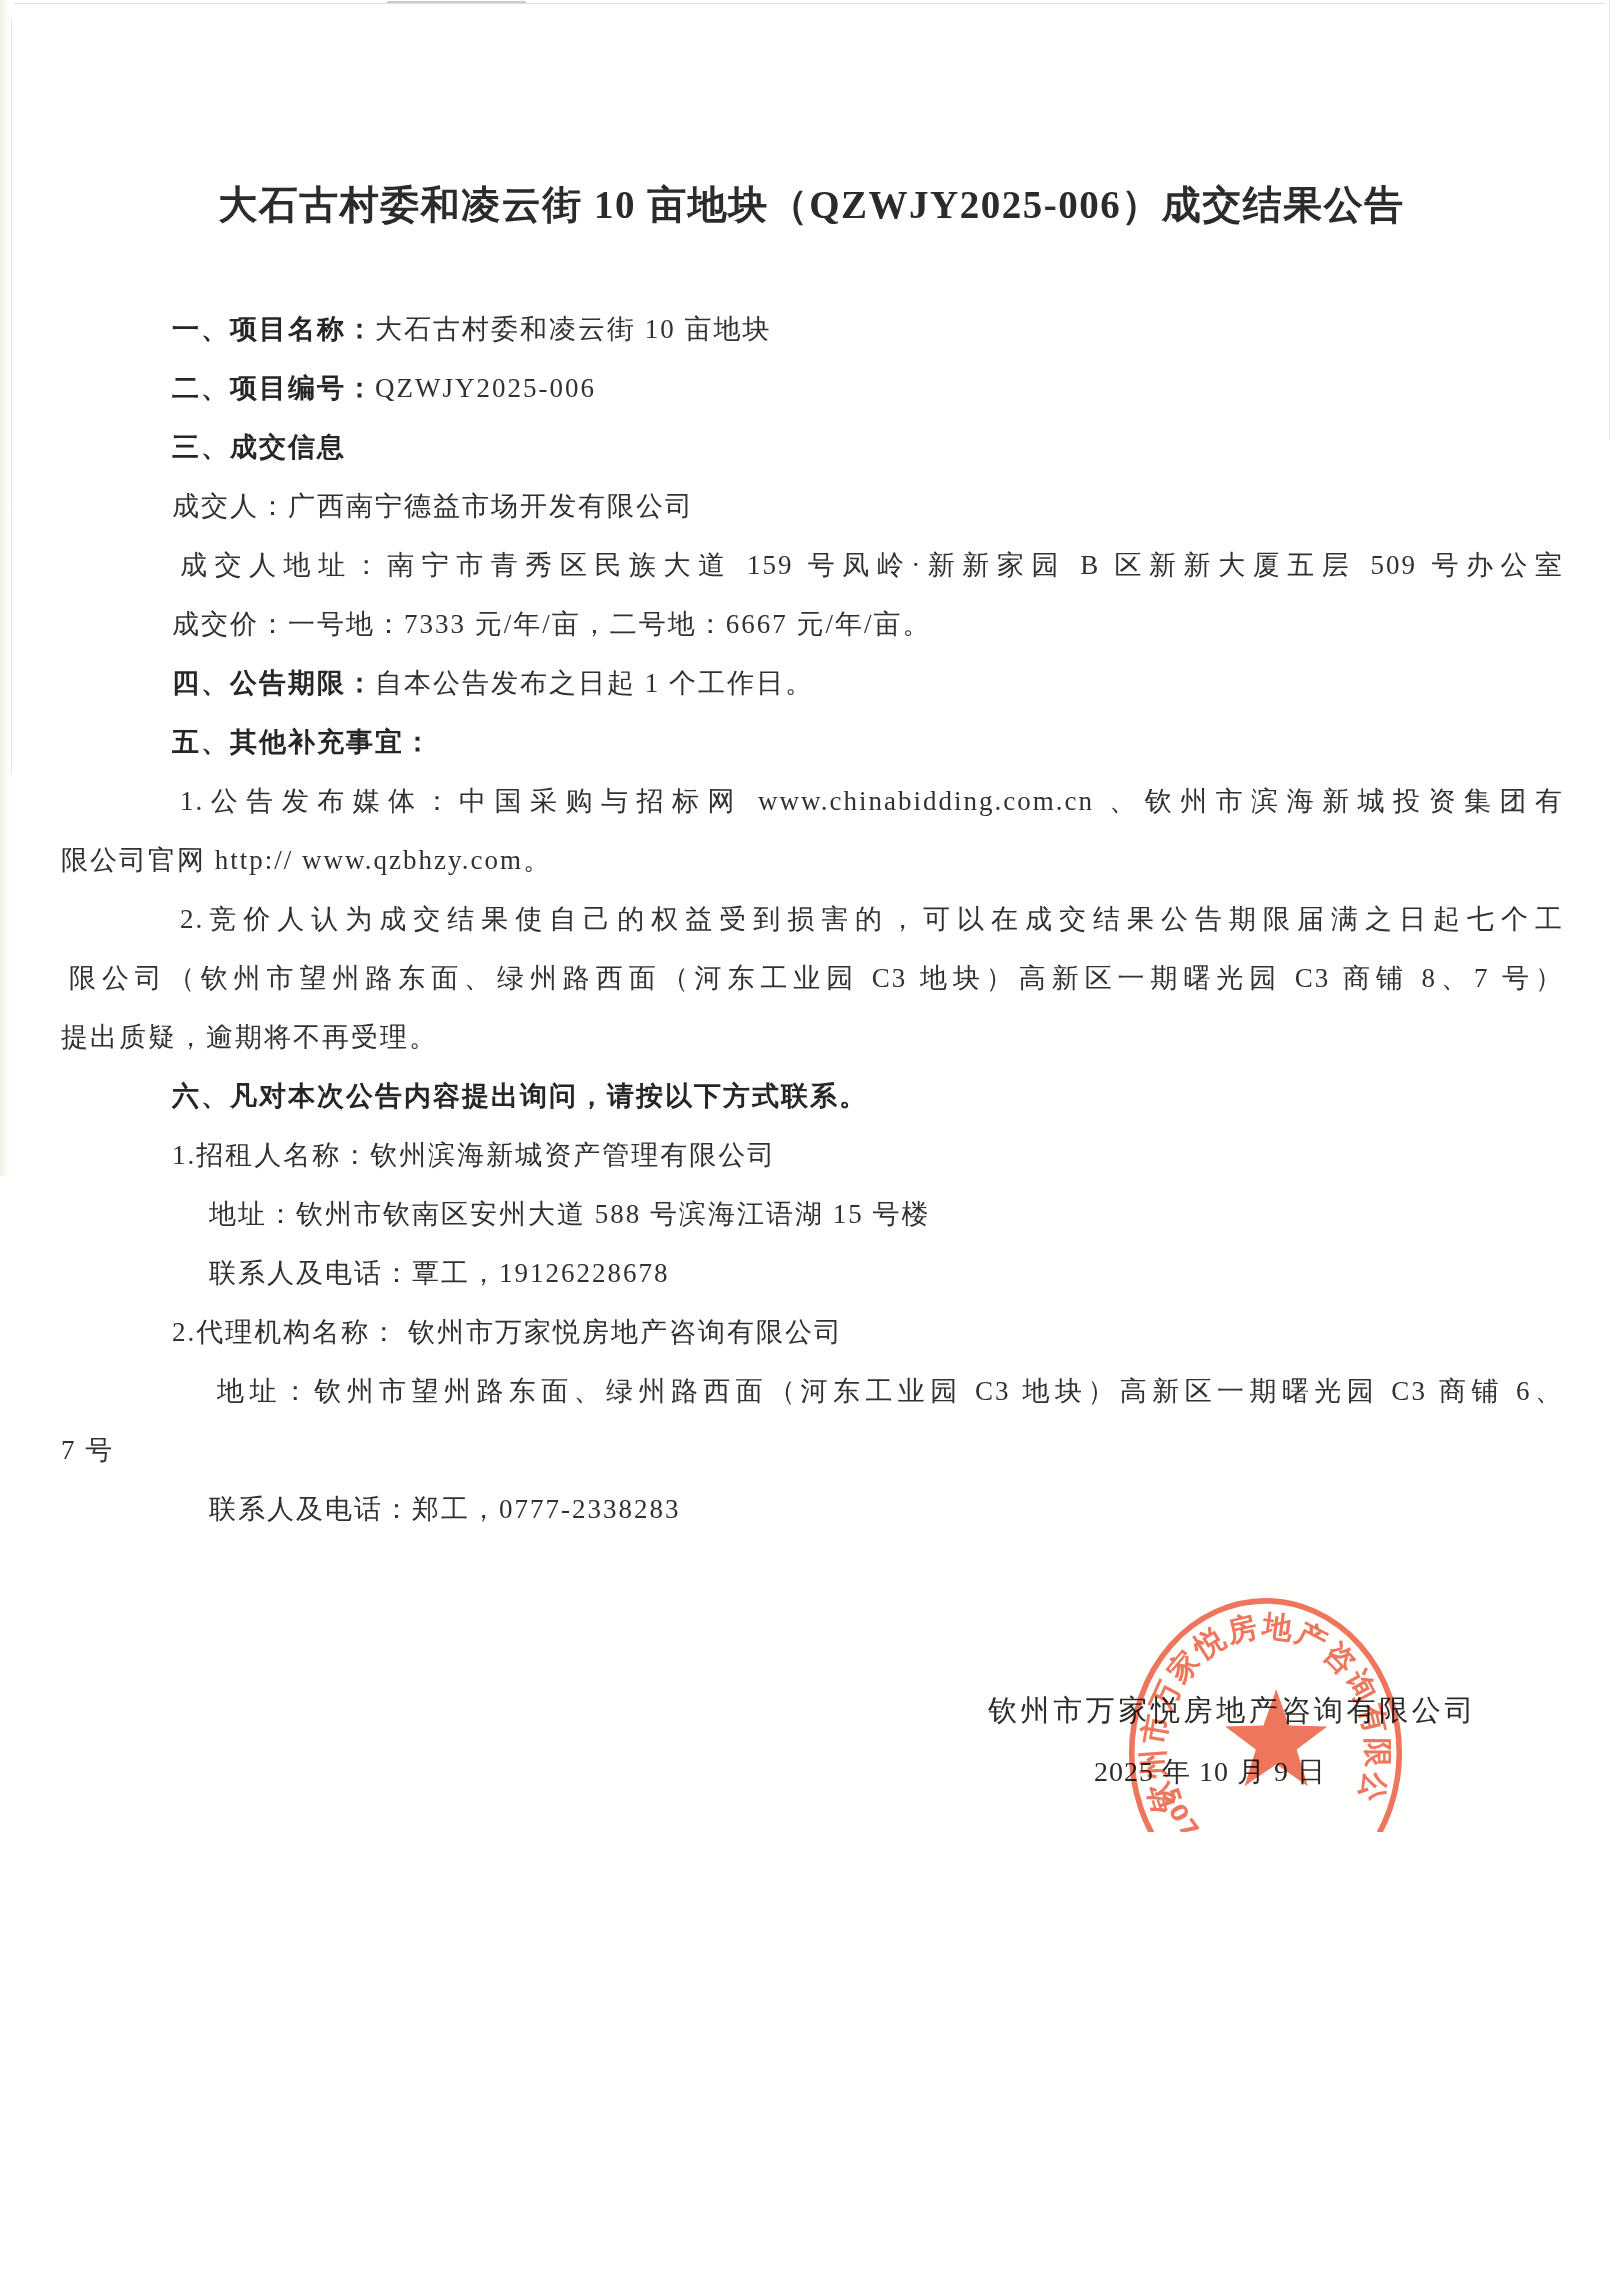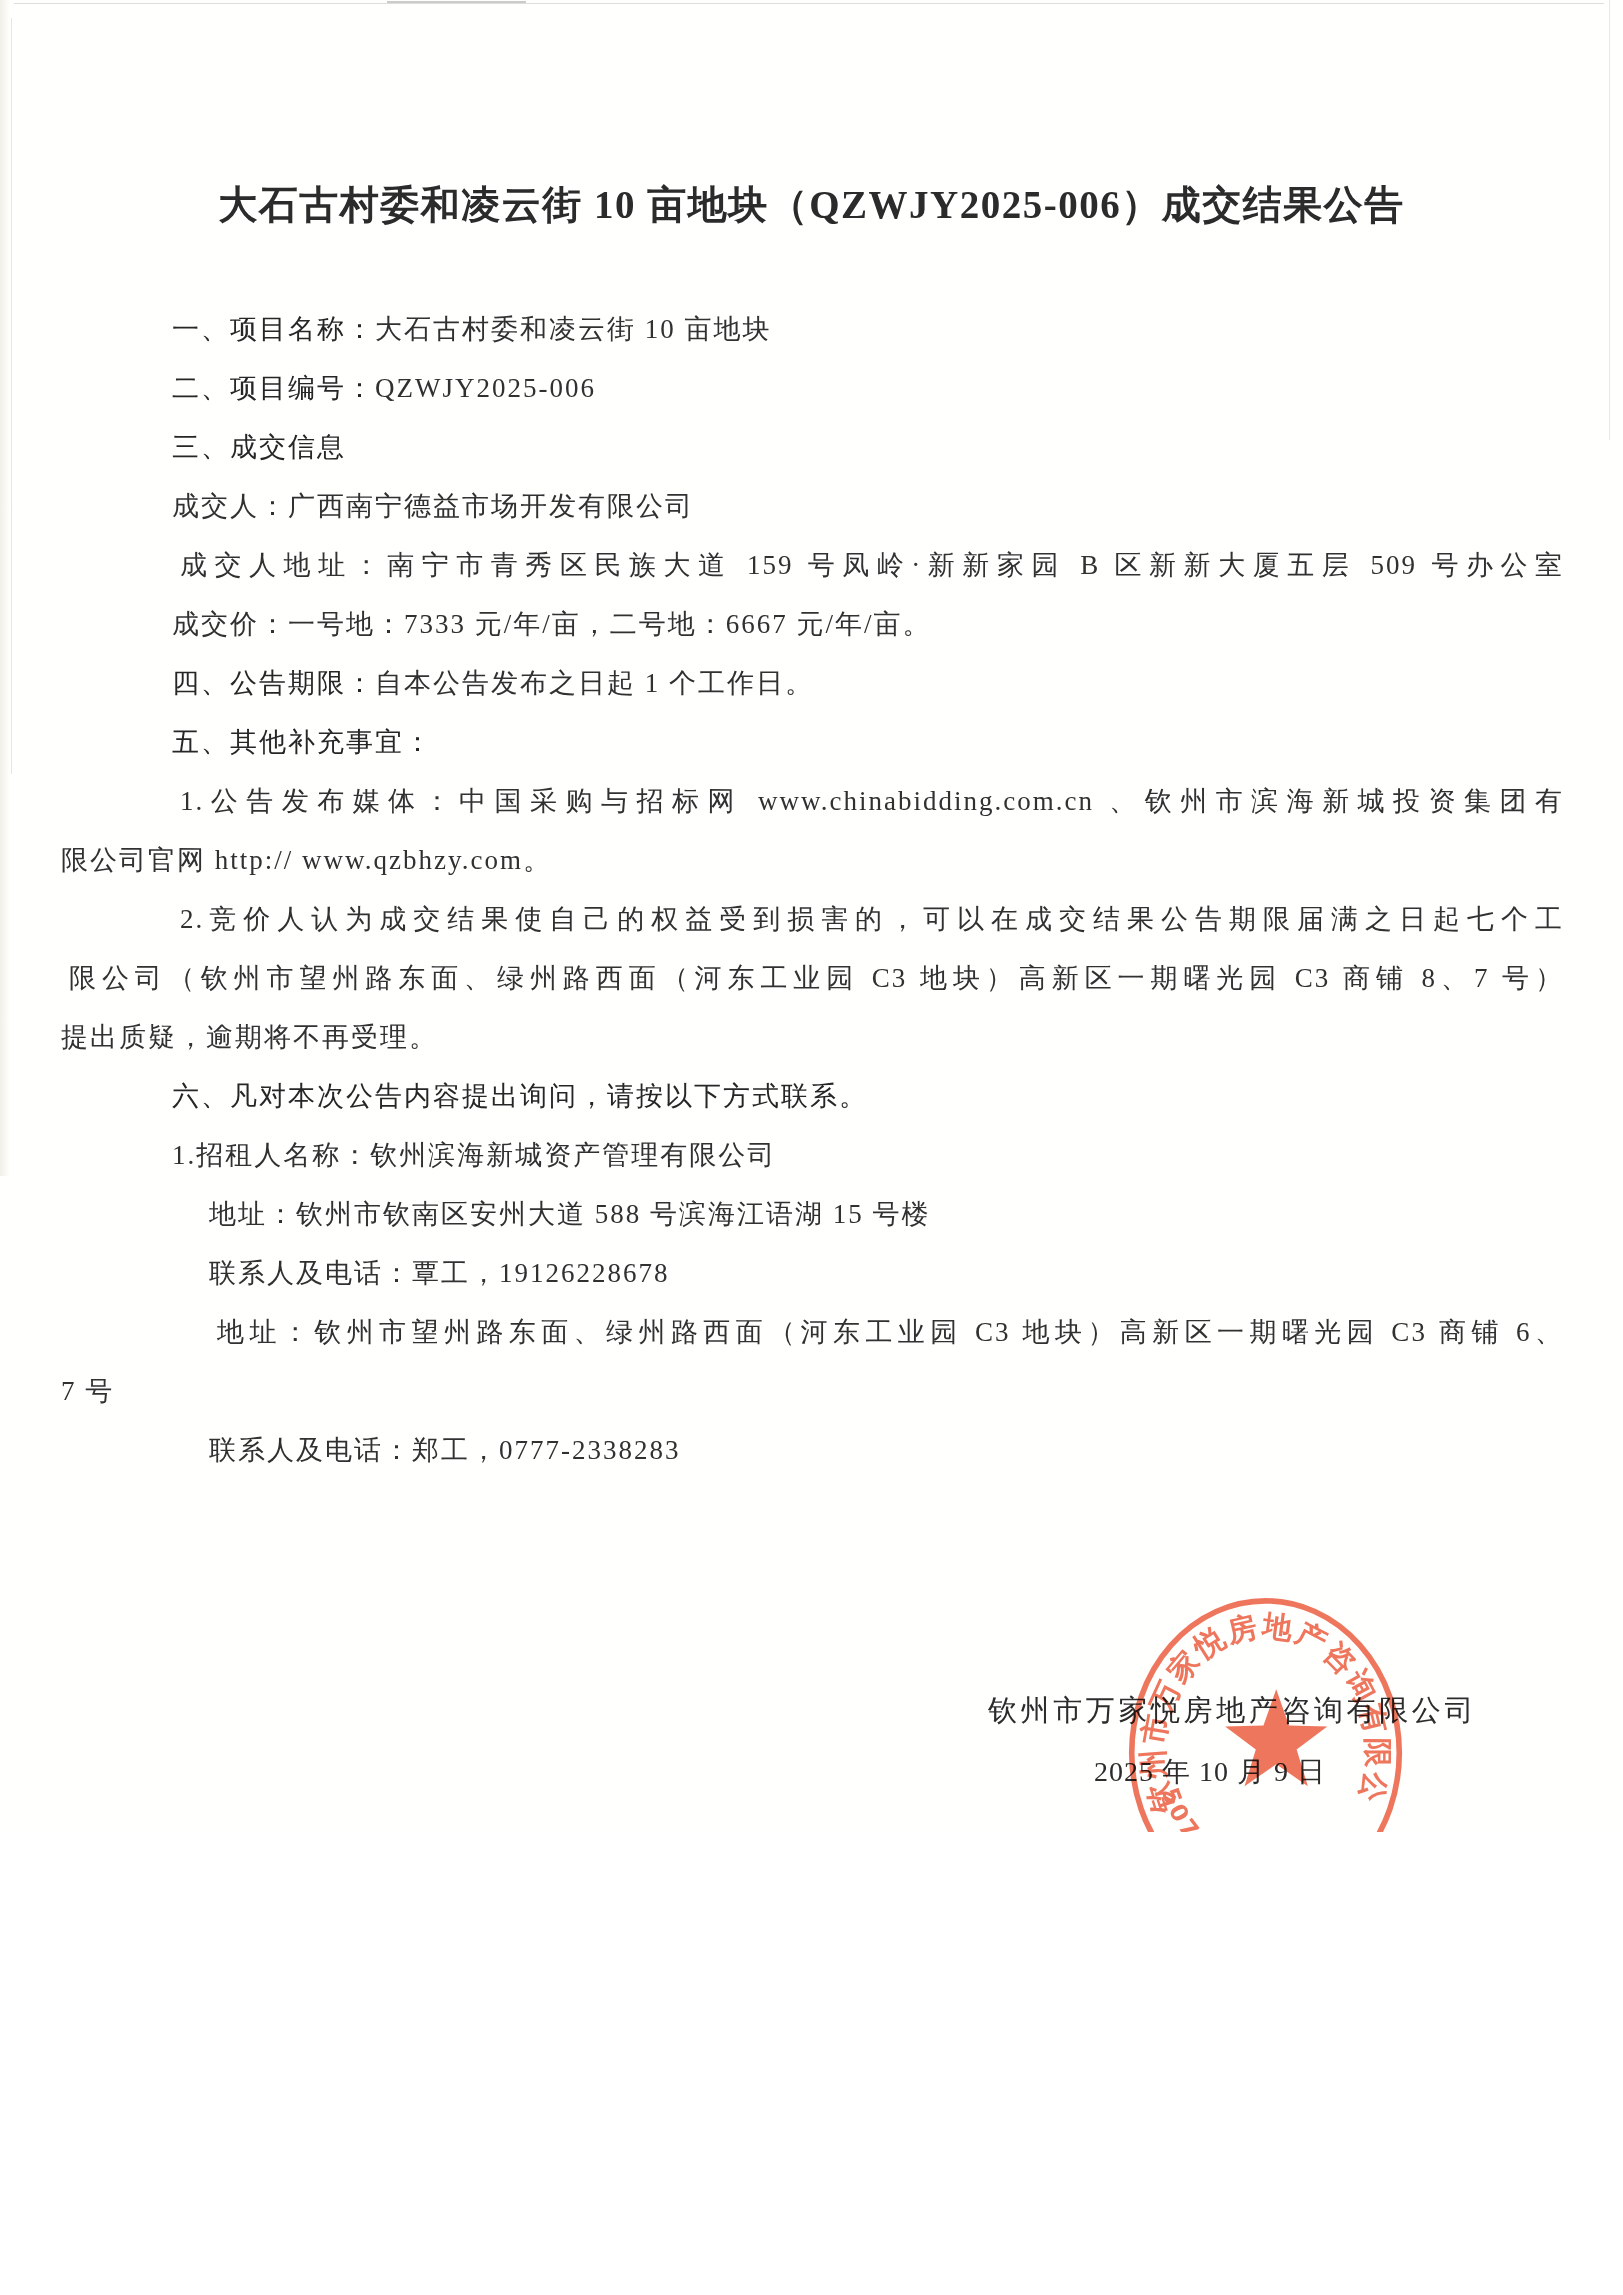--- a/index.html
+++ b/index.html
@@ -33,21 +33,21 @@
     top:300px;left:61px;right:59px;
   }
   .line{
     height:59px;line-height:59px;
     font-size:27px;letter-spacing:2px;
     color:#313131;
   }
   .ind1{padding-left:111px;}
   .ind2{padding-left:148px;}
   .stretch{text-align:justify;text-align-last:justify;margin-left:8px;}
-  .b{font-weight:400;color:#262626;}
+  .b{font-weight:700;color:#262626;}
 
   .sig-company{
     position:absolute;top:1692px;left:971px;width:506px;
     text-align:right;font-size:29px;letter-spacing:3.6px;line-height:36px;
     color:#2c2c2c;white-space:nowrap;
   }
   .sig-date{
     position:absolute;top:1755px;left:1094px;width:358px;
     text-align:left;font-size:28px;letter-spacing:1px;line-height:34px;
     color:#2c2c2c;white-space:nowrap;
@@ -83,20 +83,21 @@
     <div class="line ind1"><span class="b">五、其他补充事宜：</span></div>
     <div class="line ind1 stretch"><span>1.公告发布媒体：中国采购与招标网 www.chinabidding.com.cn 、钦州市滨海新城投资集团有</span></div>
     <div class="line"><span>限公司官网 http:// www.qzbhzy.com。</span></div>
     <div class="line ind1 stretch"><span>2.竞价人认为成交结果使自己的权益受到损害的，可以在成交结果公告期限届满之日起七个工</span></div>
     <div class="line stretch"><span>限公司（钦州市望州路东面、绿州路西面（河东工业园 C3 地块）高新区一期曙光园 C3 商铺 8、7 号）</span></div>
     <div class="line"><span>提出质疑，逾期将不再受理。</span></div>
     <div class="line ind1"><span class="b">六、凡对本次公告内容提出询问，请按以下方式联系。</span></div>
     <div class="line ind1"><span>1.招租人名称：钦州滨海新城资产管理有限公司</span></div>
     <div class="line ind2"><span>地址：钦州市钦南区安州大道 588 号滨海江语湖 15 号楼</span></div>
     <div class="line ind2"><span>联系人及电话：覃工，19126228678</span></div>
+    <div class="line ind1"><span>2.代理机构名称： 钦州市万家悦房地产咨询有限公司</span></div>
     <div class="line ind2 stretch"><span>地址：钦州市望州路东面、绿州路西面（河东工业园 C3 地块）高新区一期曙光园 C3 商铺 6、</span></div>
     <div class="line"><span>7 号</span></div>
     <div class="line ind2"><span>联系人及电话：郑工，0777-2338283</span></div>
   </div>
 
   <div class="sig-company">钦州市万家悦房地产咨询有限公司</div>
   <div class="sig-date">2025 年 10 月 9 日</div>
 
   <svg class="seal" viewBox="0 0 660 680" xmlns="http://www.w3.org/2000/svg">
     <defs>

